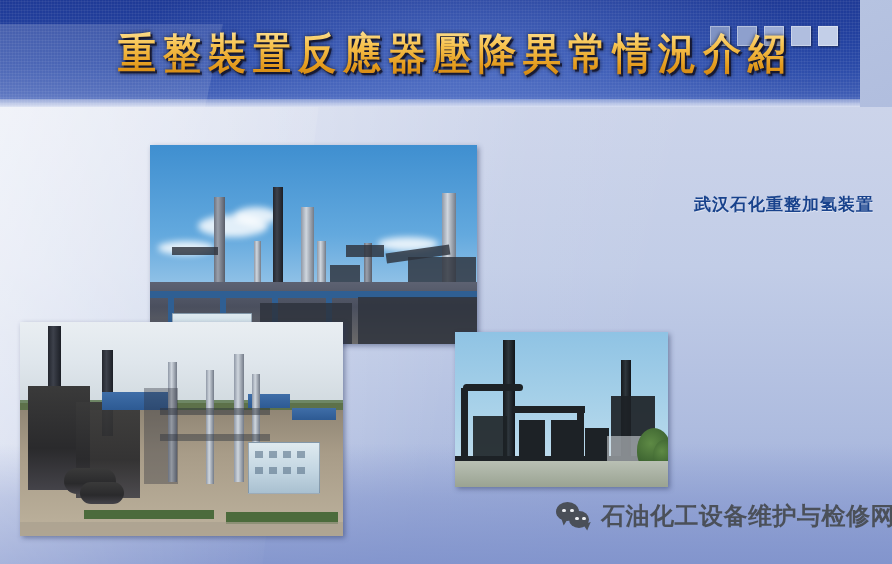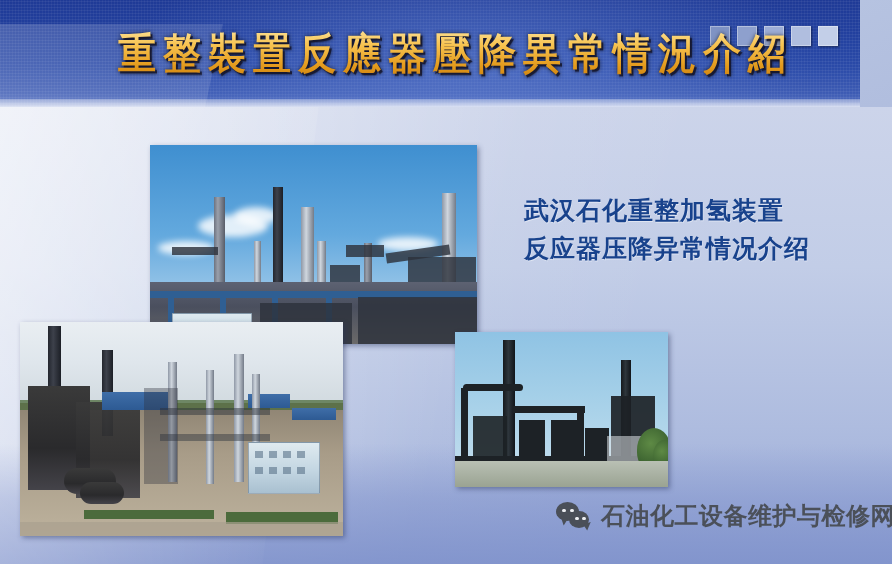--- a/index.html
+++ b/index.html
@@ -206,23 +206,23 @@
     border-radius: 50% 50% 45% 45%;
     background: radial-gradient(circle at 40% 35%, #5e8a45 0%, #3c6330 60%, #27431f 100%);
   }
 
   
   .side-title {
     position: absolute;
     left: 524px;
     top: 192px;
     width: 350px;
-    text-align: left;
+    text-align: right;
     font-family: "DejaVu Serif", "Liberation Serif", serif;
-    font-size: 25px;
+    font-size: 17px;
     font-weight: bold;
     line-height: 1.52;
     color: #18428c;
     letter-spacing: 1px;
     text-shadow: 0.5px 0.5px 0 rgba(255,255,255,0.45);
   }
   .side-title div { white-space: nowrap; }
 
   
   .watermark {
@@ -413,21 +413,20 @@
     <div class="furn" style="left:18px;top:84px;width:34px;height:46px;opacity:.9;"></div>
     <div class="furn" style="left:0;top:124px;width:213px;height:10px;"></div>
     <div class="rig" style="left:152px;top:104px;width:42px;height:26px;background:rgba(220,226,230,0.55);"></div>
     <div class="tree" style="left:182px;top:96px;width:34px;height:44px;"></div>
     <div class="tree" style="left:198px;top:108px;width:22px;height:32px;"></div>
     <div class="ground"></div>
   </div>
 
   <div class="side-title">
     <div>武汉石化重整加氢装置</div>
-    <div>反应器压降异常情况介绍</div>
   </div>
 
   <div class="watermark">
     <div class="wechat-icon">
       <div class="bub big"></div>
       <div class="tail t1"></div>
       <div class="bub small"></div>
       <div class="tail t2"></div>
       <div class="eye" style="left:6px;top:7px;"></div>
       <div class="eye" style="left:14px;top:7px;"></div>

